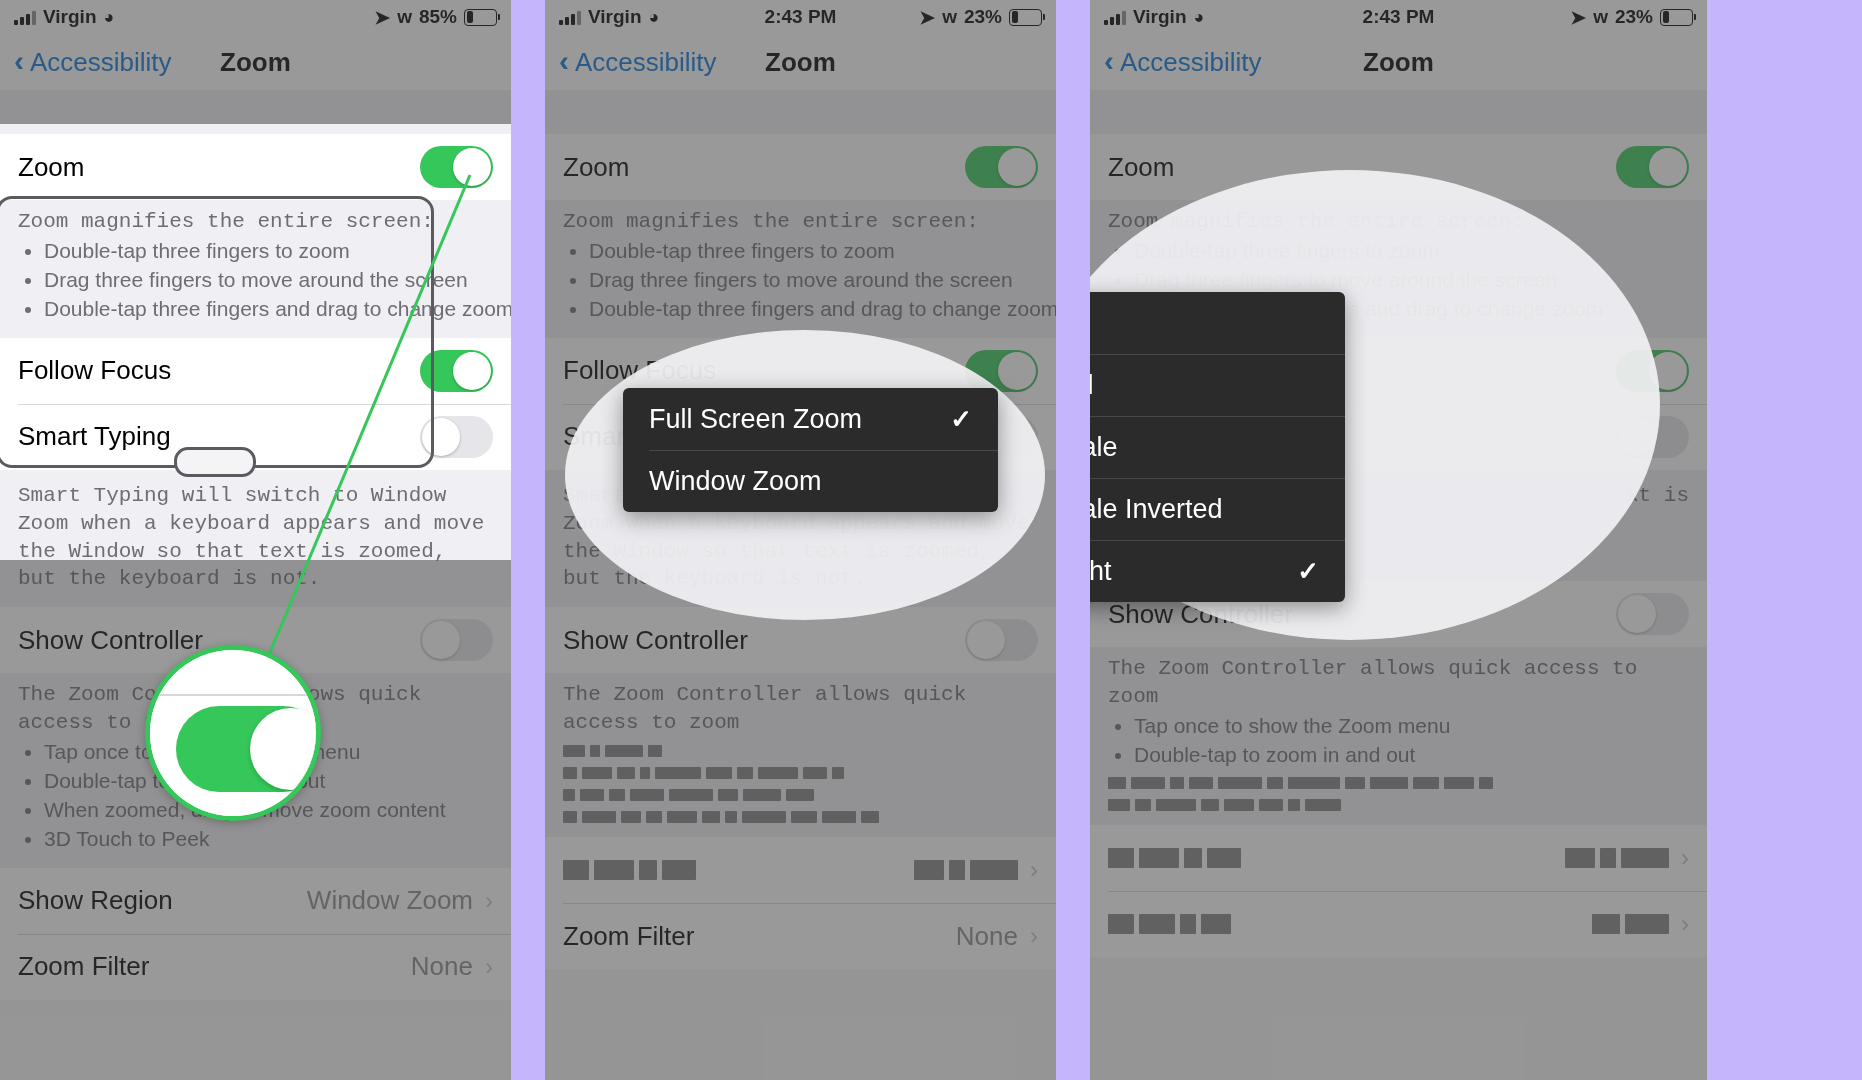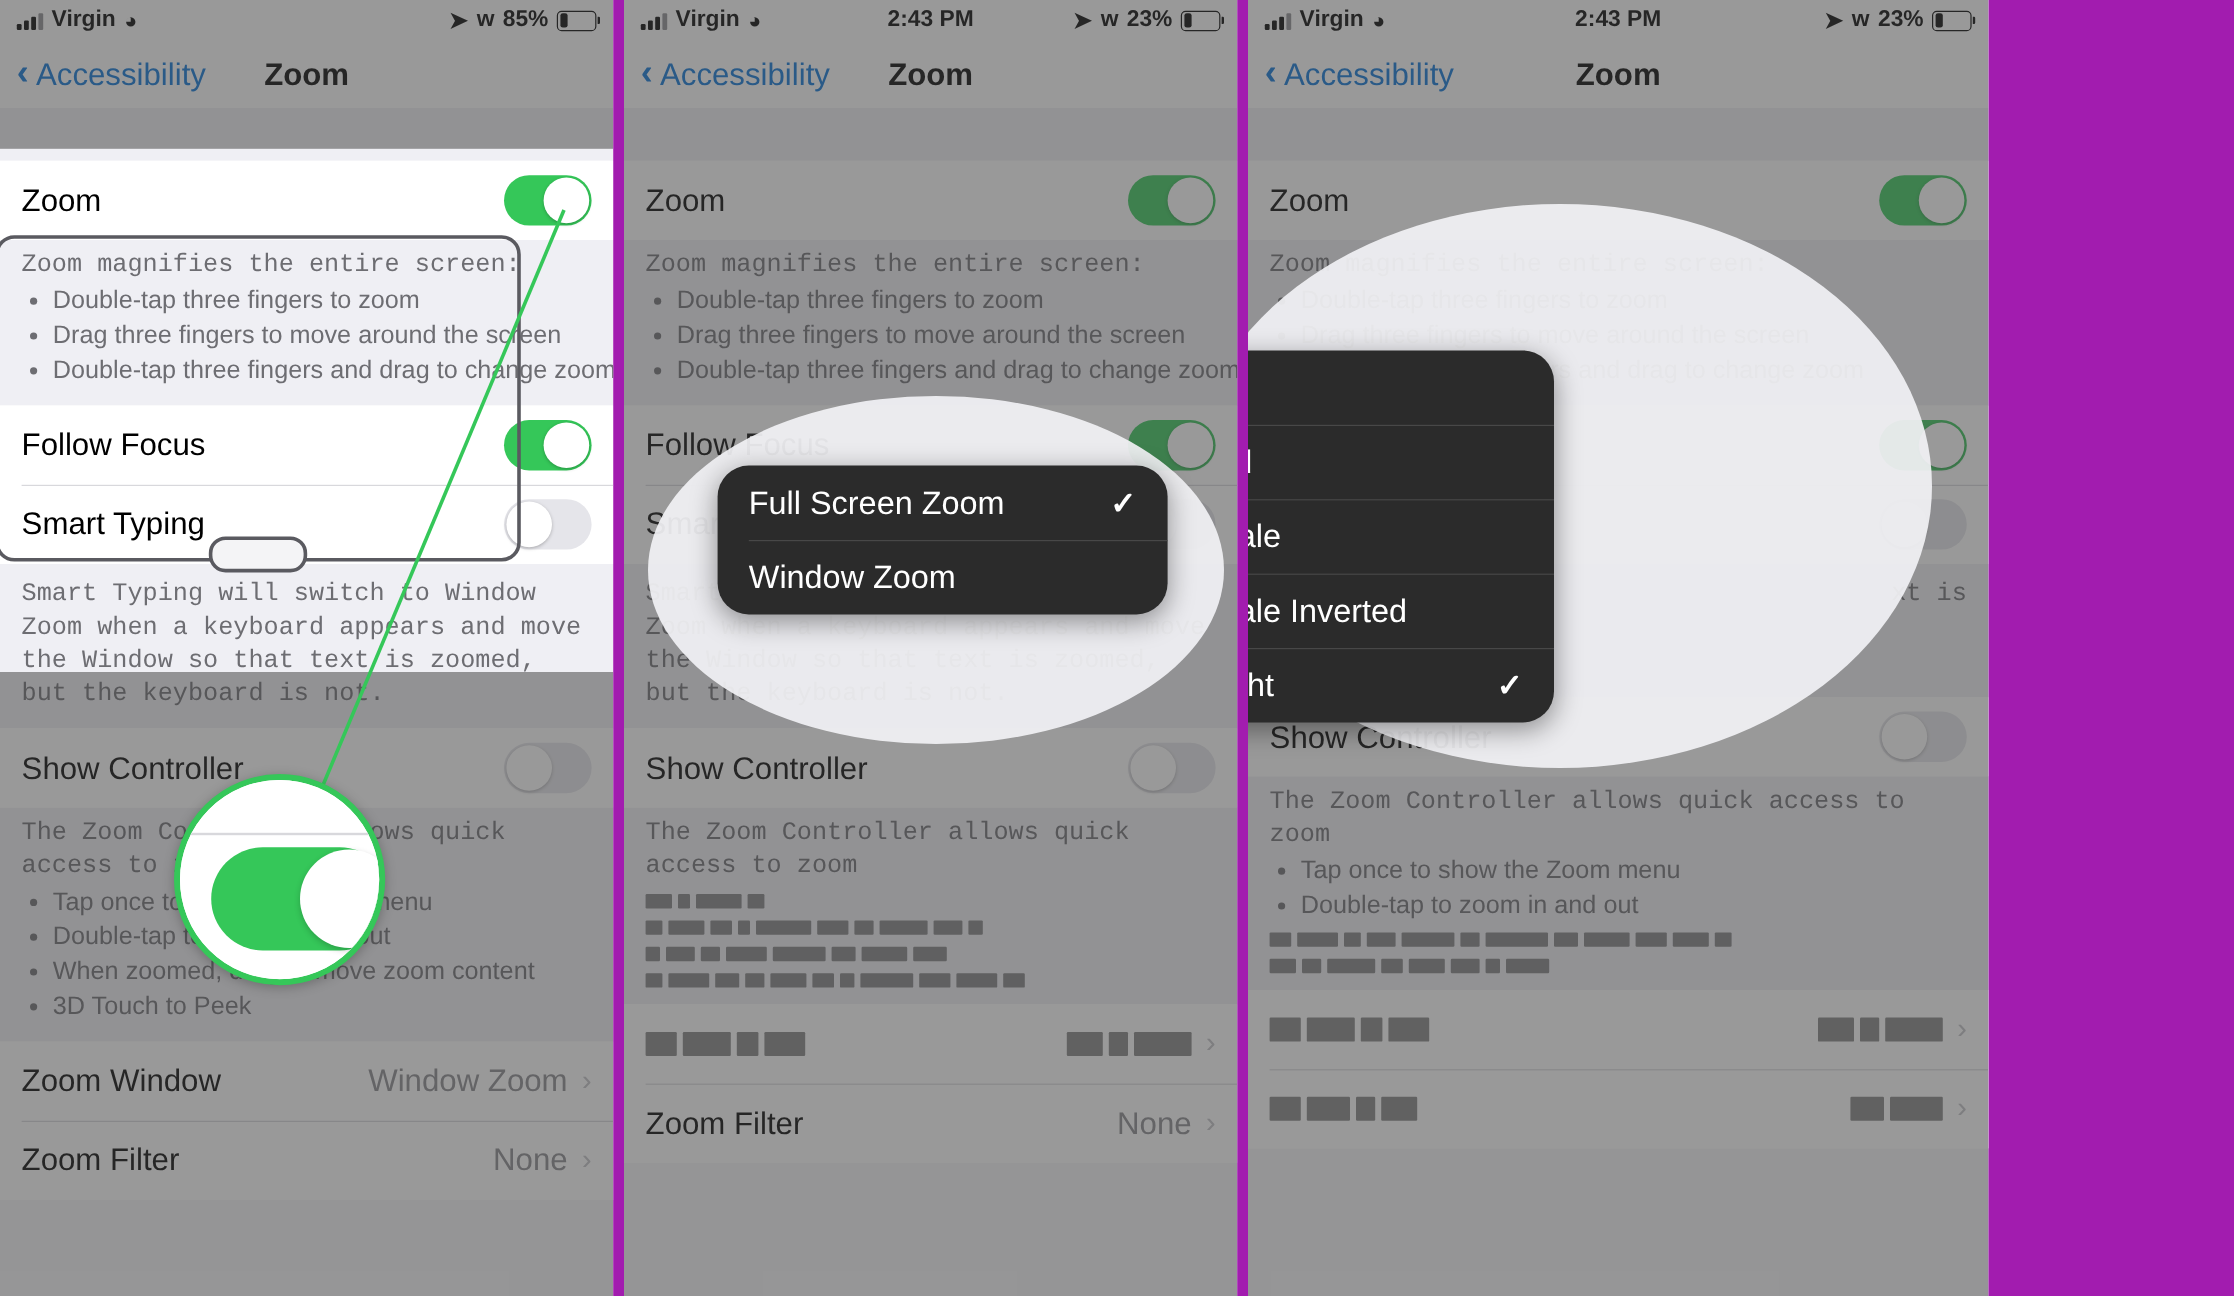--- a/index.html
+++ b/index.html
@@ -1,17 +1,17 @@
 <!DOCTYPE html>
 <html><head>
 <meta charset="utf-8">
 <style>
   html,body{margin:0;padding:0;background:#ffffff;}
   body{width:1862px;height:1080px;font-family:"Liberation Sans",sans-serif;overflow:hidden;}
-  .stage{position:relative;width:1862px;height:1080px;display:flex;gap:9px;background:#a21caf;}
+  .stage{position:relative;width:1862px;height:1080px;display:flex;gap:34px;background:#c4b5fd;}
 
   
   .panel{position:relative;height:1080px;overflow:hidden;background:#f7f7f9;flex:0 0 auto;}
   .p1{width:511px;}
   .p2{width:511px;}
   .p3{width:617px;}
 
   
   .dim{position:absolute;inset:0;background:rgba(70,70,70,0.55);pointer-events:none;z-index:40;}
 
@@ -69,21 +69,21 @@
   .maglens .lensinner{position:absolute;inset:0;background:#fff;}
   .maglens .bigtoggle{position:absolute;left:26px;top:56px;width:150px;height:86px;border-radius:43px;background:#35c759;}
   .maglens .bigknob{position:absolute;left:100px;top:58px;width:82px;height:82px;border-radius:50%;background:#fff;box-shadow:0 2px 5px rgba(0,0,0,.2);}
   .maglens .topline{position:absolute;left:0;right:0;top:44px;height:2px;background:#d8d8dc;}
   .callout{position:absolute;z-index:54;pointer-events:none;}
 
   
   .ellipse{position:absolute;border-radius:50%;background:rgba(242,242,245,0.92);z-index:50;}
 
   
-  .menu{position:absolute;z-index:60;background:#2b2b2b;border-radius:26px;overflow:hidden;box-shadow:0 6px 22px rgba(0,0,0,.4);}
+  .menu{position:absolute;z-index:60;background:#2b2b2b;border-radius:6px;overflow:hidden;box-shadow:0 6px 22px rgba(0,0,0,.4);}
   .menu .mi{position:relative;display:flex;align-items:center;padding:0 26px;height:62px;color:#fff;font-size:27px;}
   .menu .mi + .mi::before{content:"";position:absolute;left:26px;right:0;top:0;height:1px;background:#484848;}
   .menu .mi .tick{margin-left:auto;font-size:26px;color:#fff;font-weight:bold;}
 </style>
 </head>
 <body>
 
 <div class="stage">
 
   <div class="panel p1">
@@ -167,21 +167,21 @@
       <ul>
         <li>Tap once to show the Zoom menu</li>
         <li>Double-tap to zoom in and out</li>
         <li>When zoomed, drag to move zoom content</li>
         <li>3D Touch to Peek</li>
       </ul>
     </div>
 
     <div class="group">
       <div class="row">
-        <span>Zoom Window</span>
+        <span>Show Region</span>
         <span class="val">
           <span>Window Zoom</span>
           <span class="disc">›</span>
         </span>
       </div>
       <div class="row">
         <span>Zoom Filter</span>
         <span class="val">
           <span>None</span>
           <span class="disc">›</span>

